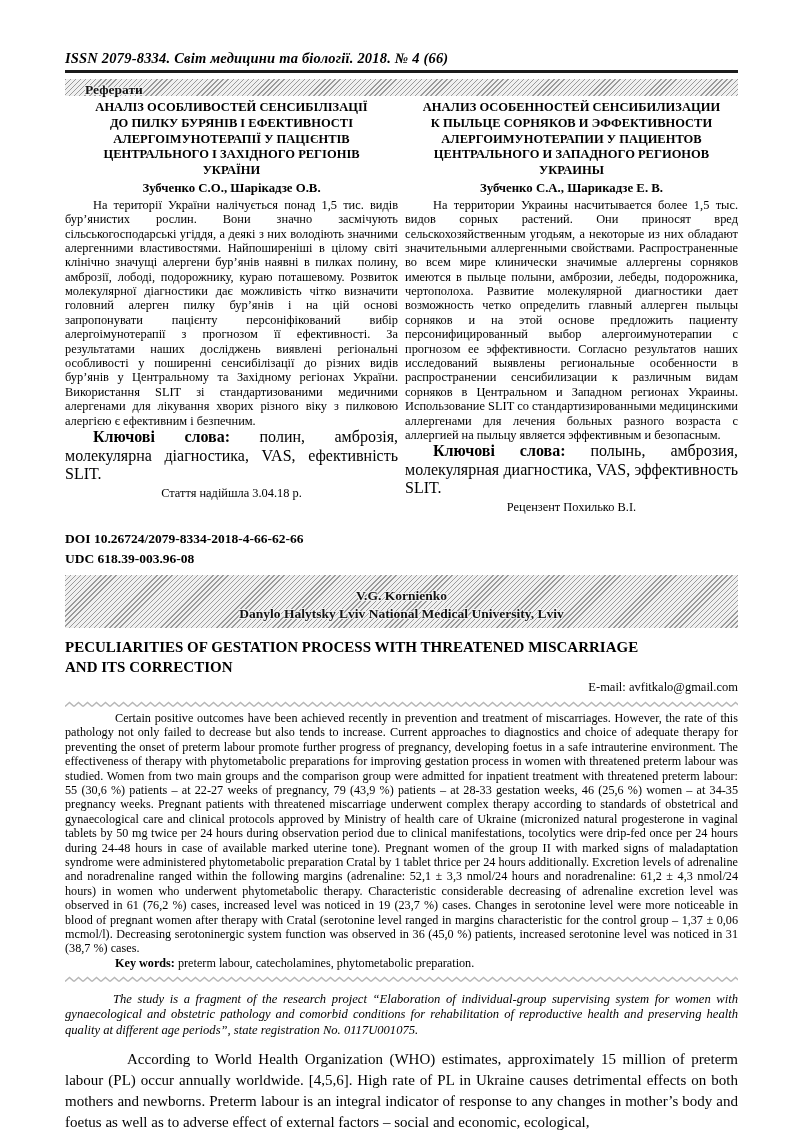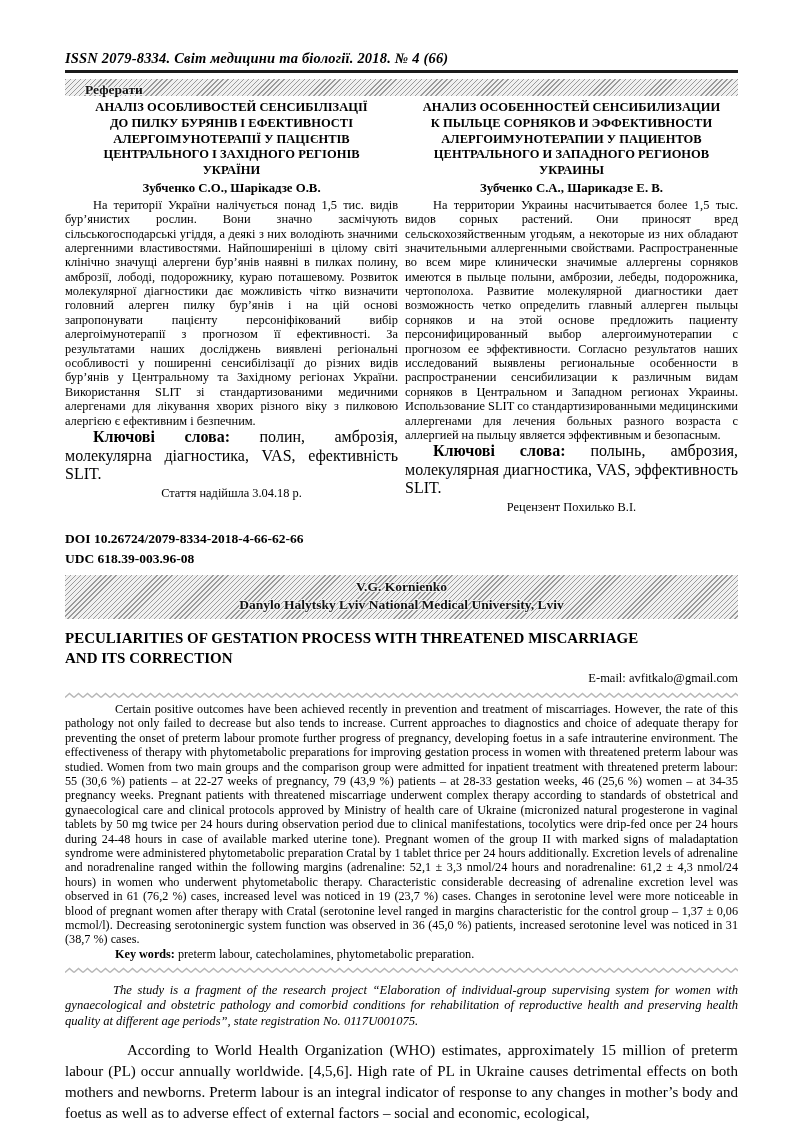--- a/index.html
+++ b/index.html
@@ -25,21 +25,21 @@
   
   .columns { display: flex; gap: 7px; margin-top: 2px; }
   .col { flex: 1 1 0; min-width: 0; }
   .col-title { font-size: 12.5px; font-weight: bold; text-align: center; line-height: 1.26; white-space: pre-line; margin-top: 2px; }
   .col-authors { font-size: 12.8px; font-weight: bold; text-align: center; margin-top: 2px; }
   .col-body { font-size: 12.4px; line-height: 1.16; text-align: justify; text-indent: 28px; margin-top: 2px; }
   .col-kw { font-size: 16px; line-height: 1.16; text-align: justify; text-indent: 28px; }
   .col-note { font-size: 12.4px; text-align: center; margin-top: 2px; }
   
   .doi-block { margin-top: 14px; font-size: 13.5px; font-weight: bold; line-height: 1.45; }
-  .banner2 { margin-top: 7px; text-align: center; padding: 3px 0 4px; }
+  .banner2 { margin-top: 7px; text-align: center; padding: 12px 0 4px; }
   .banner2 div { line-height: 1.35; }
   .article-title { font-size: 15px; font-weight: bold; text-align: left; line-height: 1.35; white-space: pre-line; margin-top: 9px; }
   .email { font-size: 12.5px; text-align: right; margin-top: 3px; }
   .zigzag { display: block; margin-top: 6px; }
   
   .abstract { font-size: 12.2px; line-height: 1.18; text-align: justify; text-indent: 50px; margin-top: 3px; }
   .abstract.kw { margin-top: 0; }
   
   .fragment { font-size: 12.6px; font-style: italic; line-height: 1.22; text-align: justify; text-indent: 48px; margin-top: 9px; }
   

